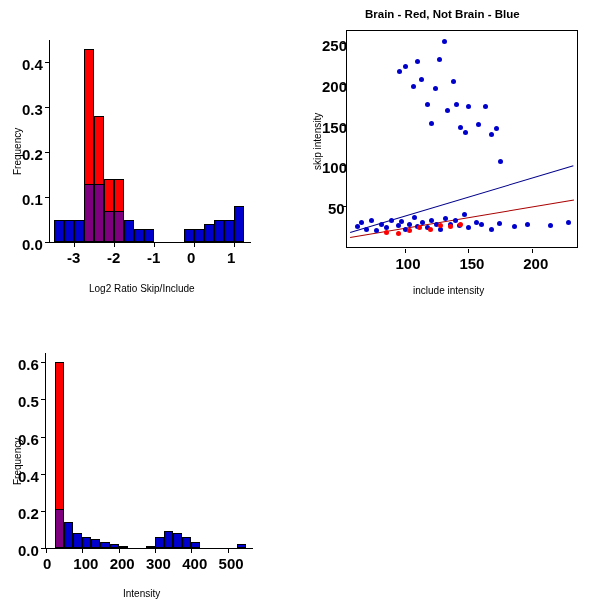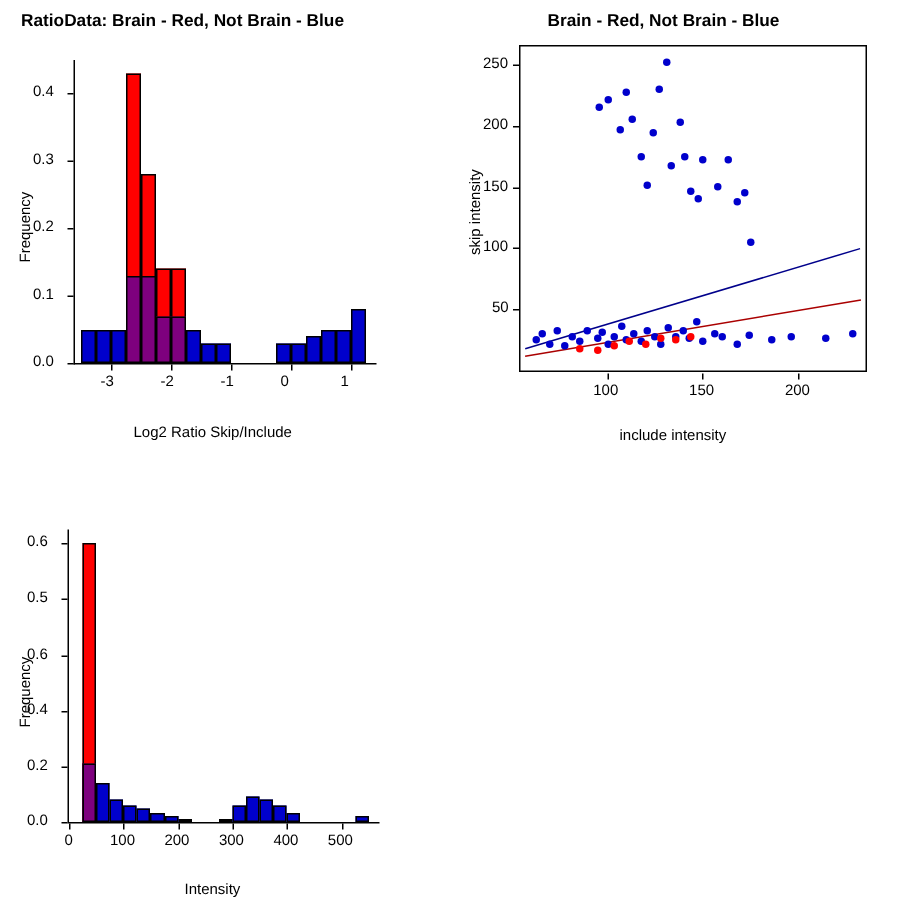--- a/index.html
+++ b/index.html
@@ -2,39 +2,38 @@
 <html><head>
 <meta charset="utf-8">
 <style>
   html,body{margin:0;padding:0;background:#ffffff;}
   body{width:600px;height:600px;font-family:"Liberation Sans",sans-serif;color:#000;}
   #page{position:relative;width:600px;height:600px;overflow:hidden;}
 
   .panel{position:absolute;}
   .ptitle{position:absolute;font-size:11.5px;font-weight:bold;white-space:nowrap;}
   .axlabel{position:absolute;font-size:10px;white-space:nowrap;}
-  .ticklabel{position:absolute;font-size:10px;white-space:nowrap;}
+  .ticklabel{position:absolute;font-size:15px;white-space:nowrap;font-weight:bold;}
   .vlabel{position:absolute;font-size:10px;white-space:nowrap;transform-origin:0 0;transform:rotate(-90deg);}
   .plotbox{position:absolute;box-sizing:border-box;}
   .axisline{position:absolute;background:#000;}
   .tick{position:absolute;background:#000;width:1px;height:4px;}
   .tickh{position:absolute;background:#000;height:1px;width:4px;}
   .bar{position:absolute;box-sizing:border-box;border:1px solid #000;}
   .dot{position:absolute;width:5px;height:5px;border-radius:50%;}
   .trend{position:absolute;height:1px;transform-origin:0 0;}
   .infobox{position:absolute;background:#e3c5c0;}
   .infoline{position:absolute;font-size:10.5px;white-space:nowrap;}
 </style>
 </head>
 <body>
 
 <div id="page">
 
   <div class="panel" style="left:0;top:0;width:300px;height:300px;">
-    <div class="ptitle" style="left:14px;top:8px;">RatioData: Brain - Red, Not Brain - Blue</div>
     <div class="vlabel" style="left:12px;top:175px;">Frequency</div>
     <div class="axlabel" style="left:89px;top:283px;">Log2 Ratio Skip/Include</div>
 
     <div id="p1" style="position:absolute;left:0;top:0;width:300px;height:300px;">
         <div class="bar" style="left:54px;top:219.55555555555554px;width:10px;height:22.444444444444457px;background:#0000cc;"></div>
         <div class="bar" style="left:64px;top:219.55555555555554px;width:10px;height:22.444444444444457px;background:#0000cc;"></div>
         <div class="bar" style="left:74px;top:219.55555555555554px;width:10px;height:22.444444444444457px;background:#0000cc;"></div>
         <div class="bar" style="left:84px;top:183.64444444444445px;width:10px;height:58.355555555555554px;background:#0000cc;"></div>
         <div class="bar" style="left:94px;top:183.64444444444445px;width:10px;height:58.355555555555554px;background:#0000cc;"></div>
         <div class="bar" style="left:104px;top:210.57777777777778px;width:10px;height:31.422222222222217px;background:#0000cc;"></div>

